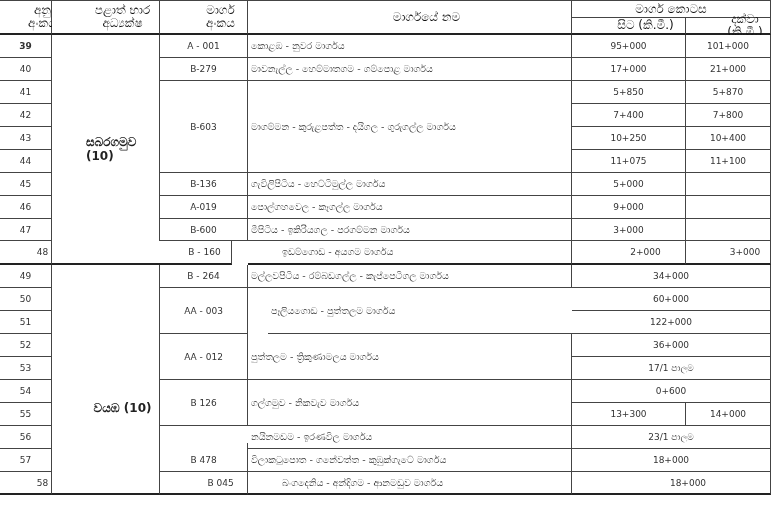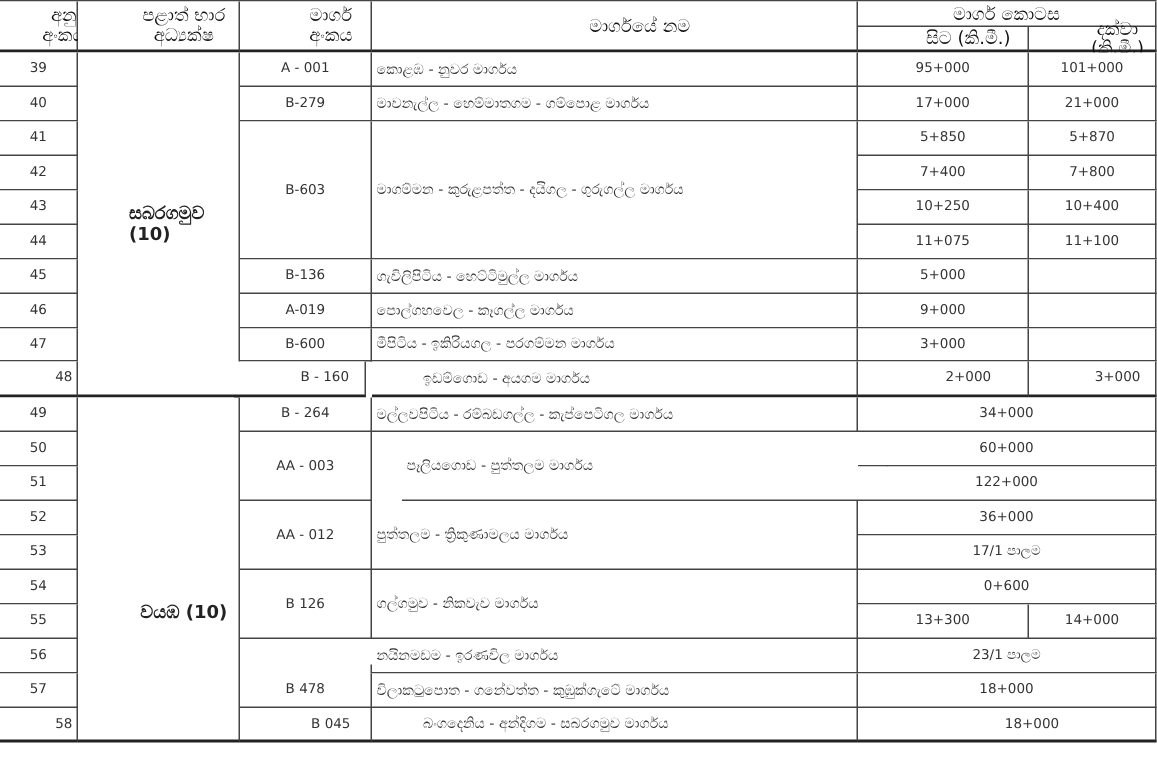--- a/index.html
+++ b/index.html
@@ -33,21 +33,21 @@
   <div class="cell hdr" style="left:572px;top:0;width:199px;height:17px;">
       <span>මාර්ග කොටස</span>
     </div>
   <div class="cell hdr thick-b" style="left:572px;top:17px;width:114px;height:17px;">
       <span>සිට (කි.මී.)</span>
     </div>
   <div class="cell hdr thick-b" style="left:686px;top:17px;width:85px;height:17px;">
       <span>දක්වා (කි.මී.)</span>
     </div>
 
-  <div class="cell" style="left:0;top:34px;width:52px;height:23px;">39</div>
+  <div class="cell" style="left:0;top:34px;width:52px;height:23px;font-weight:bold;">39</div>
   <div class="cell" style="left:0;top:57px;width:52px;height:23px;">40</div>
   <div class="cell" style="left:0;top:80px;width:52px;height:23px;">41</div>
   <div class="cell" style="left:0;top:103px;width:52px;height:23px;">42</div>
   <div class="cell" style="left:0;top:126px;width:52px;height:23px;">43</div>
   <div class="cell" style="left:0;top:149px;width:52px;height:23px;">44</div>
   <div class="cell" style="left:0;top:172px;width:52px;height:23px;">45</div>
   <div class="cell" style="left:0;top:195px;width:52px;height:23px;">46</div>
   <div class="cell" style="left:0;top:218px;width:52px;height:22px;">47</div>
   <div class="cell thick-b" style="left:0;top:240px;width:52px;height:24px;">48</div>
   <div class="cell" style="left:0;top:264px;width:52px;height:23px;">49</div>
@@ -75,21 +75,21 @@
 
   <div class="cell" style="left:160px;top:172px;width:88px;height:23px;">B-136</div>
   <div class="cell left" style="left:248px;top:172px;width:324px;height:23px;">ගැවිලිපිටිය - හෙට්ටිමුල්ල මාර්ගය</div>
 
   <div class="cell" style="left:160px;top:195px;width:88px;height:23px;">A-019</div>
   <div class="cell left" style="left:248px;top:195px;width:324px;height:23px;">පොල්ගහවෙල - කෑගල්ල මාර්ගය</div>
 
   <div class="cell" style="left:160px;top:218px;width:88px;height:22px;">B-600</div>
   <div class="cell left" style="left:248px;top:218px;width:324px;height:22px;">මීපිටිය - ඉකිරියගල - පරගම්මන මාර්ගය</div>
 
-  <div class="cell thick-b" style="left:156px;top:240px;width:88px;height:24px;">B - 160</div>
+  <div class="cell thick-b" style="left:144px;top:240px;width:88px;height:24px;">B - 160</div>
   <div class="cell left thick-b" style="left:248px;top:240px;width:324px;height:24px;">ඉඩම්ගොඩ - අයගම මාර්ගය</div>
 
   <div class="cell" style="left:160px;top:264px;width:88px;height:23px;">B - 264</div>
   <div class="cell left" style="left:248px;top:264px;width:324px;height:23px;">මල්ලවපිටිය - රම්බඩගල්ල - කැප්පෙටිගල මාර්ගය</div>
 
   <div class="cell" style="left:160px;top:287px;width:88px;height:46px;">AA - 003</div>
   <div class="cell left" style="left:248px;top:287px;width:324px;height:46px;margin-left:20px;">පෑලියගොඩ - පුත්තලම මාර්ගය</div>
 
   <div class="cell" style="left:160px;top:333px;width:88px;height:46px;">AA - 012</div>
   <div class="cell left" style="left:248px;top:333px;width:324px;height:46px;">පුත්තලම - ත්‍රිකුණාමලය මාර්ගය</div>
@@ -97,21 +97,21 @@
   <div class="cell" style="left:160px;top:379px;width:88px;height:46px;">B 126</div>
   <div class="cell left" style="left:248px;top:379px;width:324px;height:46px;">ගල්ගමුව - නිකවැව මාර්ගය</div>
 
   <div class="cell" style="left:160px;top:425px;width:88px;height:23px;margin-top:17px;">B-640</div>
   <div class="cell left" style="left:248px;top:425px;width:324px;height:23px;">නයිනමඩම - ඉරණවිල මාර්ගය</div>
 
   <div class="cell" style="left:160px;top:448px;width:88px;height:23px;">B 478</div>
   <div class="cell left" style="left:248px;top:448px;width:324px;height:23px;">විලාකටුපොත - ගනේවත්ත - කුඹුක්ගැටේ මාර්ගය</div>
 
   <div class="cell thick-b" style="left:160px;top:471px;width:88px;height:23px;">B 045</div>
-  <div class="cell left thick-b" style="left:248px;top:471px;width:324px;height:23px;">බංගදෙනිය - අන්දිගම - සබරගමුව මාර්ගය</div>
+  <div class="cell left thick-b" style="left:248px;top:471px;width:324px;height:23px;">බංගදෙනිය - අන්දිගම - ආනමඩුව මාර්ගය</div>
 
   <div class="cell" style="left:572px;top:34px;width:114px;height:23px;">95+000</div>
   <div class="cell" style="left:686px;top:34px;width:85px;height:23px;">101+000</div>
 
   <div class="cell" style="left:572px;top:57px;width:114px;height:23px;">17+000</div>
   <div class="cell" style="left:686px;top:57px;width:85px;height:23px;">21+000</div>
 
   <div class="cell" style="left:572px;top:80px;width:114px;height:23px;">5+850</div>
   <div class="cell" style="left:686px;top:80px;width:85px;height:23px;">5+870</div>
 

